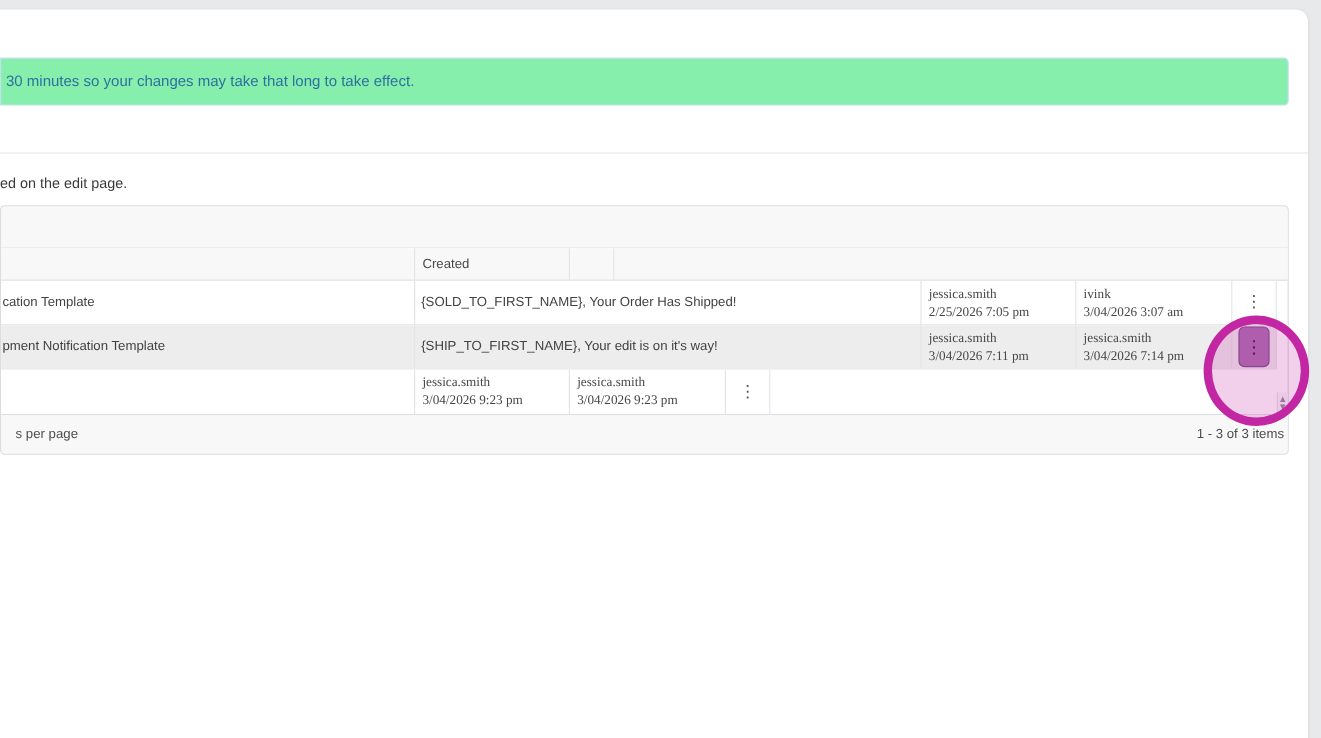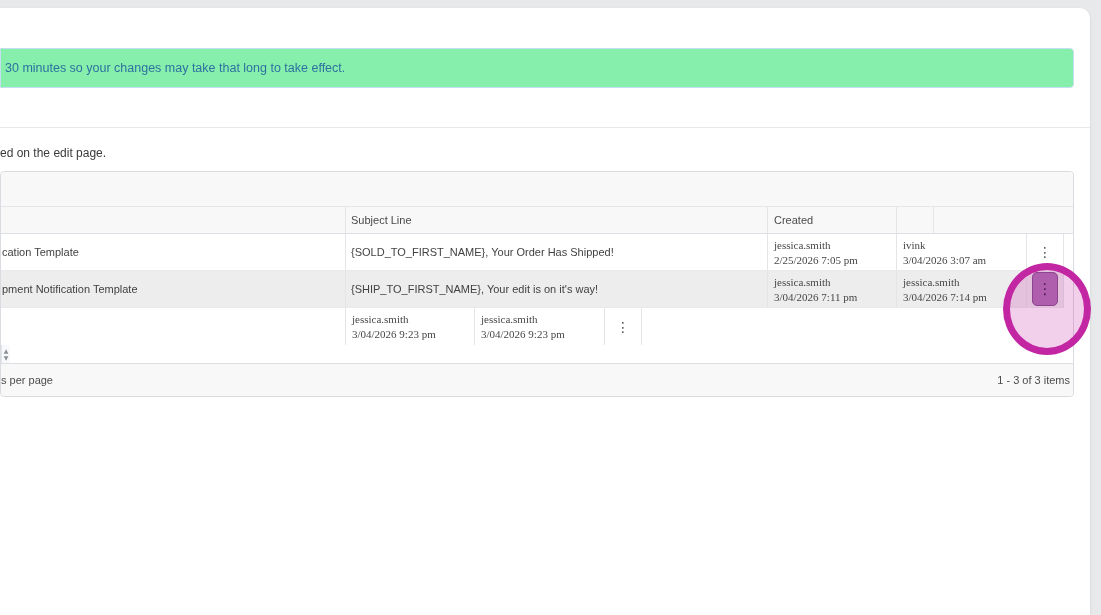--- a/index.html
+++ b/index.html
@@ -73,21 +73,21 @@
     display: flex;
     align-items: center;
   }
   .col-name    { width: 345px; padding-left: 1px; }
   .col-subject { width: 422px; padding-left: 5px; }
   .col-created { width: 129px; }
   .col-updated { width: 130px; }
   .col-actions { width: 37px; justify-content: center; padding: 0; }
   .col-sb-spacer { width: 9px; border-right: none; }
 
-  .grid-body { display: flex; align-items: flex-start; flex-direction: column; }
+  .grid-body { display: flex; align-items: flex-end; }
   .rows { width: 1063px; }
   .grid-row {
     display: flex;
     height: 37px;
     border-bottom: 1px solid #e8eaec;
     background: #fff;
   }
   .grid-row:last-child { border-bottom: none; }
   .grid-row.alt { background: #ededed; }
   .cell.stacked {
@@ -133,21 +133,21 @@
   .sb-track { flex: 1; width: 100%; }
 
   .grid-footer {
     height: 33px;
     background: #f8f8f9;
     border-top: 1px solid #dcdfe3;
     border-radius: 0 0 4px 4px;
     display: flex;
     align-items: center;
     justify-content: space-between;
-    padding: 0 3px 0 0;
+    padding: 0 3px 0 12px;
     color: #4c4c4c;
     font-size: 11px;
     gap: 36px;
   }
 
   .annotation-circle {
     position: absolute;
     left: 1003px; top: 263px;
     width: 88px; height: 92px;
     border: 7px solid #c226a2;
@@ -171,21 +171,20 @@
   <div class="description">
     <div class="desc-line">ed on the edit page.</div>
   </div>
 
   <div class="grid">
 
     <div class="grid-toolbar"></div>
 
     <div class="grid-header">
       <div class="cell col-name"></div>
-      <div class="cell col-subject">Subject Line</div>
       <div class="cell col-created">Created</div>
       <div class="cell col-actions"></div>
       <div class="col-sb-spacer"></div>
     </div>
 
     <div class="grid-body">
       <div class="rows">
 
         <div class="grid-row">
           <div class="cell col-name">cation Template</div>

